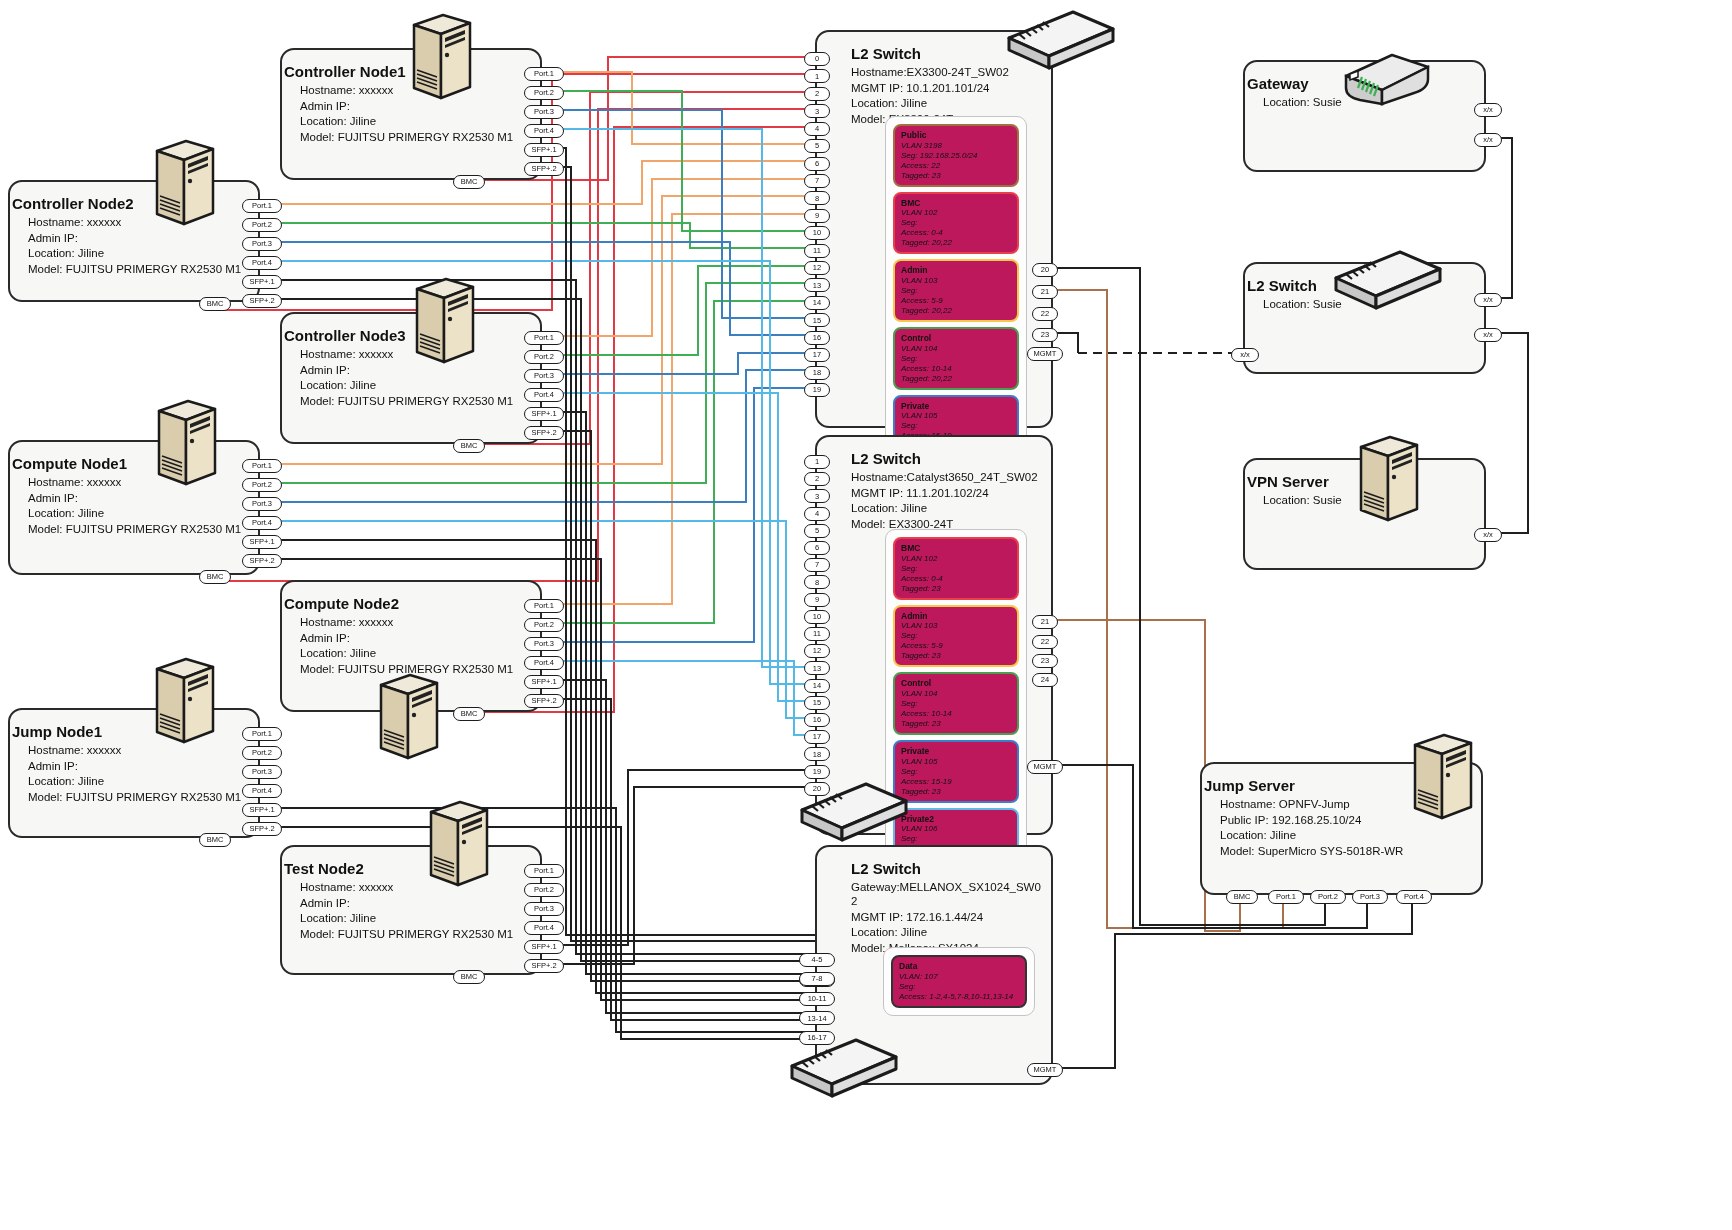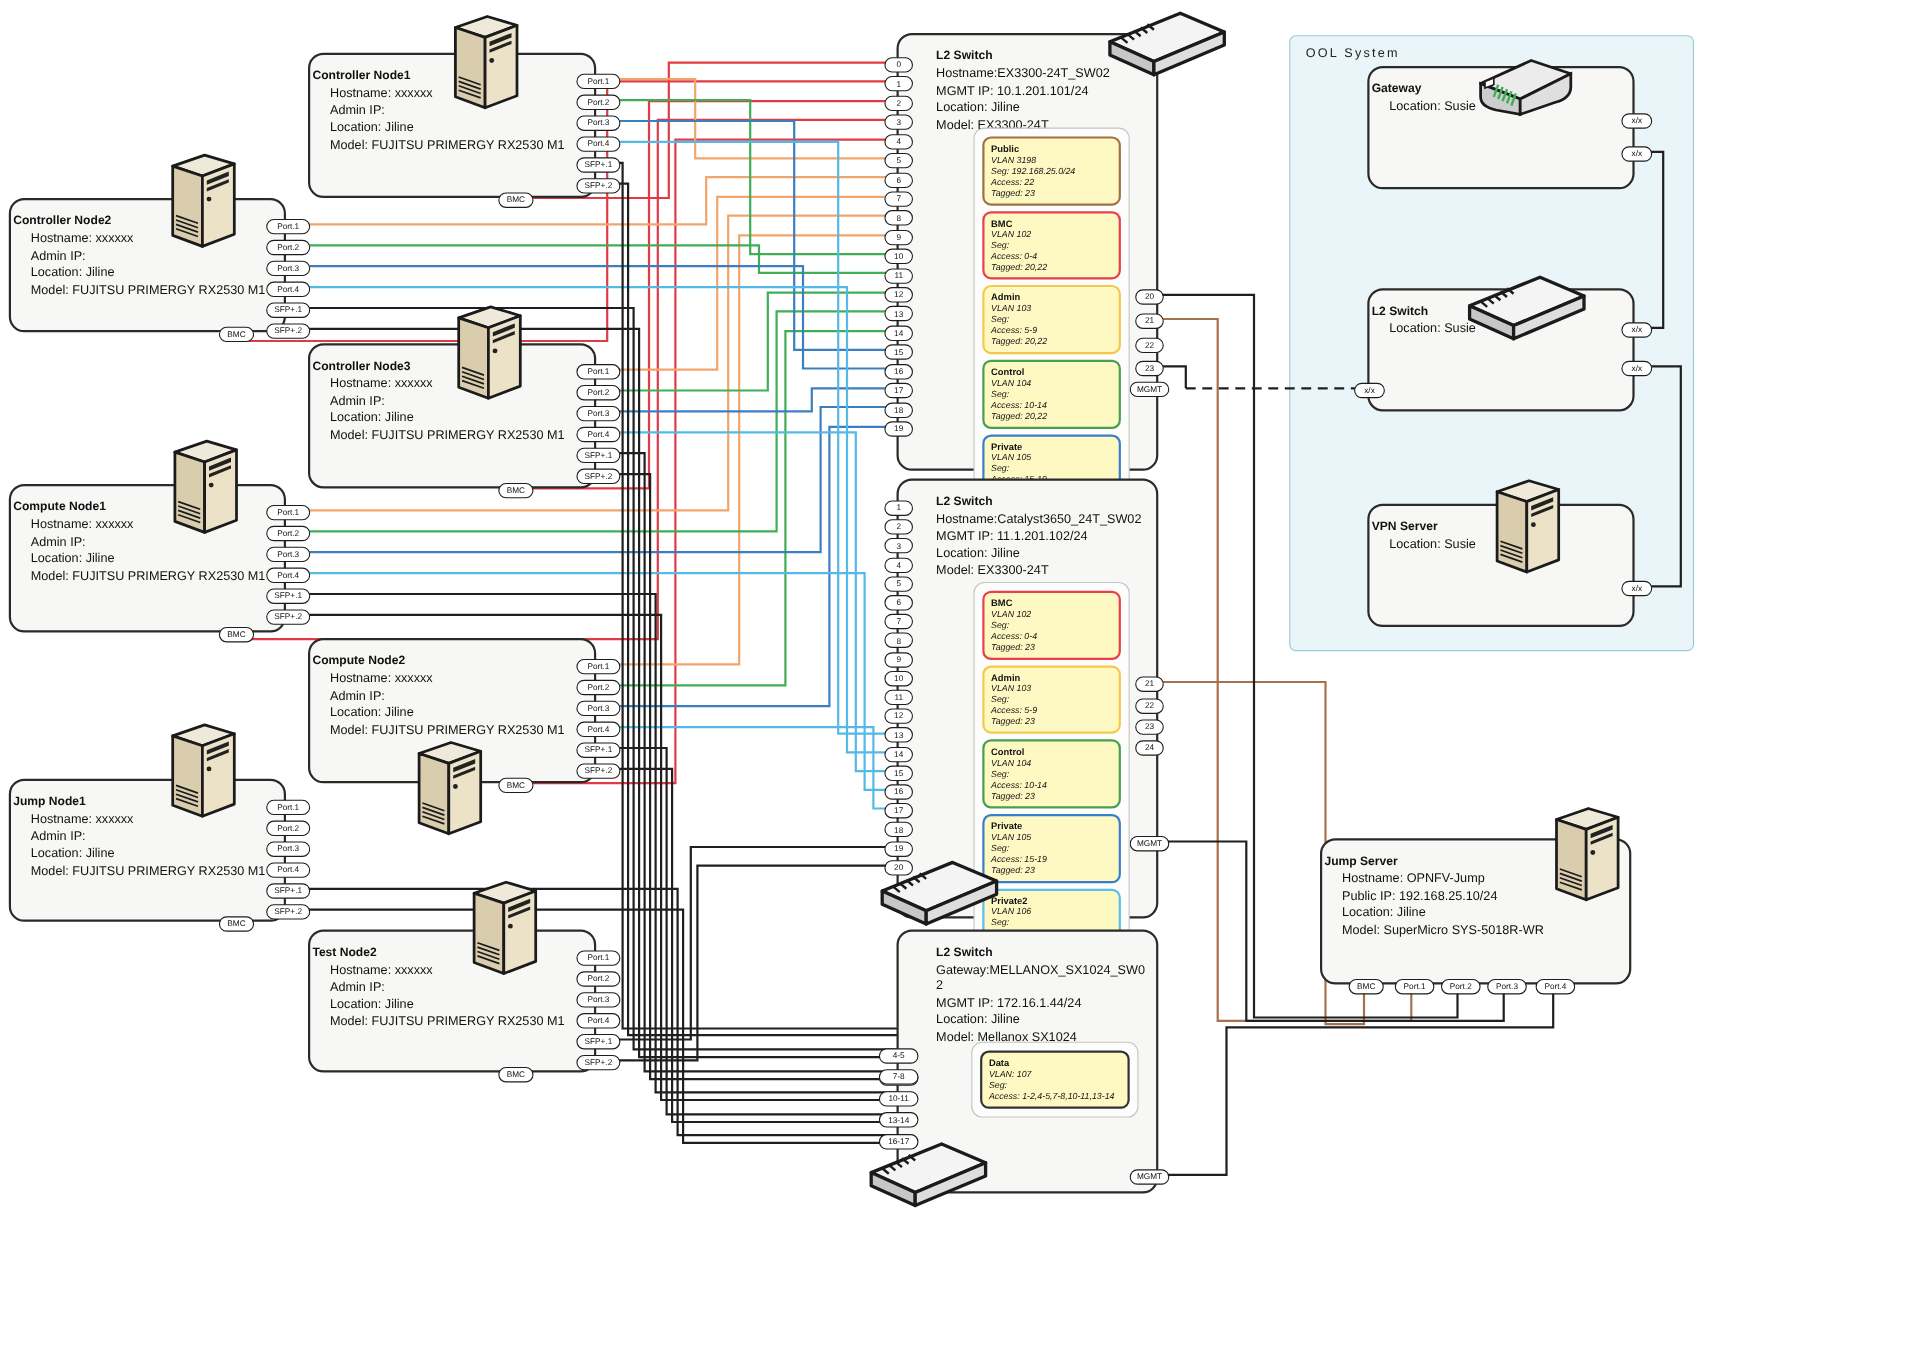--- a/index.html
+++ b/index.html
@@ -3,29 +3,29 @@
 <meta charset="utf-8">
 <title>Diagram</title>
 <style>
   html,body{margin:0;padding:0;background:#ffffff;}
   .canvas{position:relative;width:1732px;height:1230px;background:#fff;
           font-family:"Liberation Sans",sans-serif;color:#111;overflow:hidden;}
   .wires{position:absolute;left:0;top:0;z-index:2;pointer-events:none;}
   .ool{position:absolute;background:#eaf5f9;border:1.5px solid #97c9dd;border-radius:6px;z-index:1;box-sizing:border-box;}
   .ool-label{position:absolute;left:14px;top:10px;font-size:11.5px;color:#222;letter-spacing:2px;}
   .box{position:absolute;background:#f7f7f5;border:2px solid #2a2a2a;border-radius:14px;box-sizing:border-box;z-index:3;}
-  .bt{font-weight:bold;font-size:11px;margin:13px 8px 2px 2px;line-height:1.2;}
+  .bt{font-weight:bold;font-size:15px;margin:13px 8px 2px 2px;line-height:1.2;}
   .bl{font-size:11.5px;margin:1.5px 8px 0 18px;line-height:1.22;}
   .sw .bt,.sw .bl{margin-left:34px;word-break:break-all;}
   .pill{position:absolute;background:#fff;border:1.6px solid #1d1d1d;border-radius:8px;
         font-size:7.5px;line-height:1;display:flex;align-items:center;justify-content:center;
         height:14px;box-sizing:border-box;z-index:4;white-space:nowrap;}
   .vwrap{position:absolute;border:1.5px solid #c4c4c4;border-radius:10px;background:#fdfdfd;
          padding:7px;display:flex;flex-direction:column;gap:5px;box-sizing:border-box;z-index:4;}
-  .vlan{border:2px solid #888;border-radius:8px;background:#fef9c3;padding:4px 6px;line-height:1.25;}
+  .vlan{border:2px solid #888;border-radius:8px;background:#be185d;padding:4px 6px;line-height:1.25;}
   .vt{font-weight:bold;font-size:8.5px;}
   .vl{font-size:8px;font-style:italic;}
   .icon{position:absolute;z-index:5;pointer-events:none;line-height:0;}
 </style>
 </head>
 <body>
 
 <div class="canvas">
   <svg class="wires" id="wires" width="1732" height="1230">
       <polyline points="484,180 608,180 608,57 816,57" fill="none" stroke="#e23a45" stroke-width="2"></polyline>
@@ -70,23 +70,20 @@
       <polyline points="1055,290 1107,290 1107,928 1283,928 1283,895" fill="none" stroke="#a9714b" stroke-width="2"></polyline>
       <polyline points="1055,620 1205,620 1205,931 1240,931 1240,895" fill="none" stroke="#a9714b" stroke-width="2"></polyline>
       <polyline points="1055,268 1140,268 1140,925 1325,925 1325,895" fill="none" stroke="#1f1f1f" stroke-width="2"></polyline>
       <polyline points="1055,765 1133,765 1133,928 1367,928 1367,895" fill="none" stroke="#1f1f1f" stroke-width="2"></polyline>
       <polyline points="1055,1068 1115,1068 1115,934 1412,934 1412,895" fill="none" stroke="#1f1f1f" stroke-width="2"></polyline>
       <polyline points="1055,333 1078,333 1078,353" fill="none" stroke="#1f1f1f" stroke-width="2"></polyline>
       <polyline points="1078,353 1232,353" fill="none" stroke="#1f1f1f" stroke-width="2" stroke-dasharray="9,6"></polyline>
       <polyline points="1486,138 1512,138 1512,298 1486,298" fill="none" stroke="#1f1f1f" stroke-width="2"></polyline>
       <polyline points="1486,333 1528,333 1528,533 1486,533" fill="none" stroke="#1f1f1f" stroke-width="2"></polyline>
     </svg>
-<div class="ool" style="left: 1172px; top: 32px; width: 368px; height: 560px;">
-      <div class="ool-label">OOL System</div>
-    </div>
     <div class="box node" style="left: 280px; top: 48px; width: 262px; height: 132px;">
       <div class="bt">Controller Node1</div>
       <div class="bl">Hostname: xxxxxx</div>
       <div class="bl">Admin IP:</div>
       <div class="bl">Location: Jiline</div>
       <div class="bl">Model: FUJITSU PRIMERGY RX2530 M1</div>
       <div class="pill" style="left: 242px; top: 17px; width: 40px;">Port.1</div>
       <div class="pill" style="left: 242px; top: 36px; width: 40px;">Port.2</div>
       <div class="pill" style="left: 242px; top: 55px; width: 40px;">Port.3</div>
       <div class="pill" style="left: 242px; top: 74px; width: 40px;">Port.4</div>

